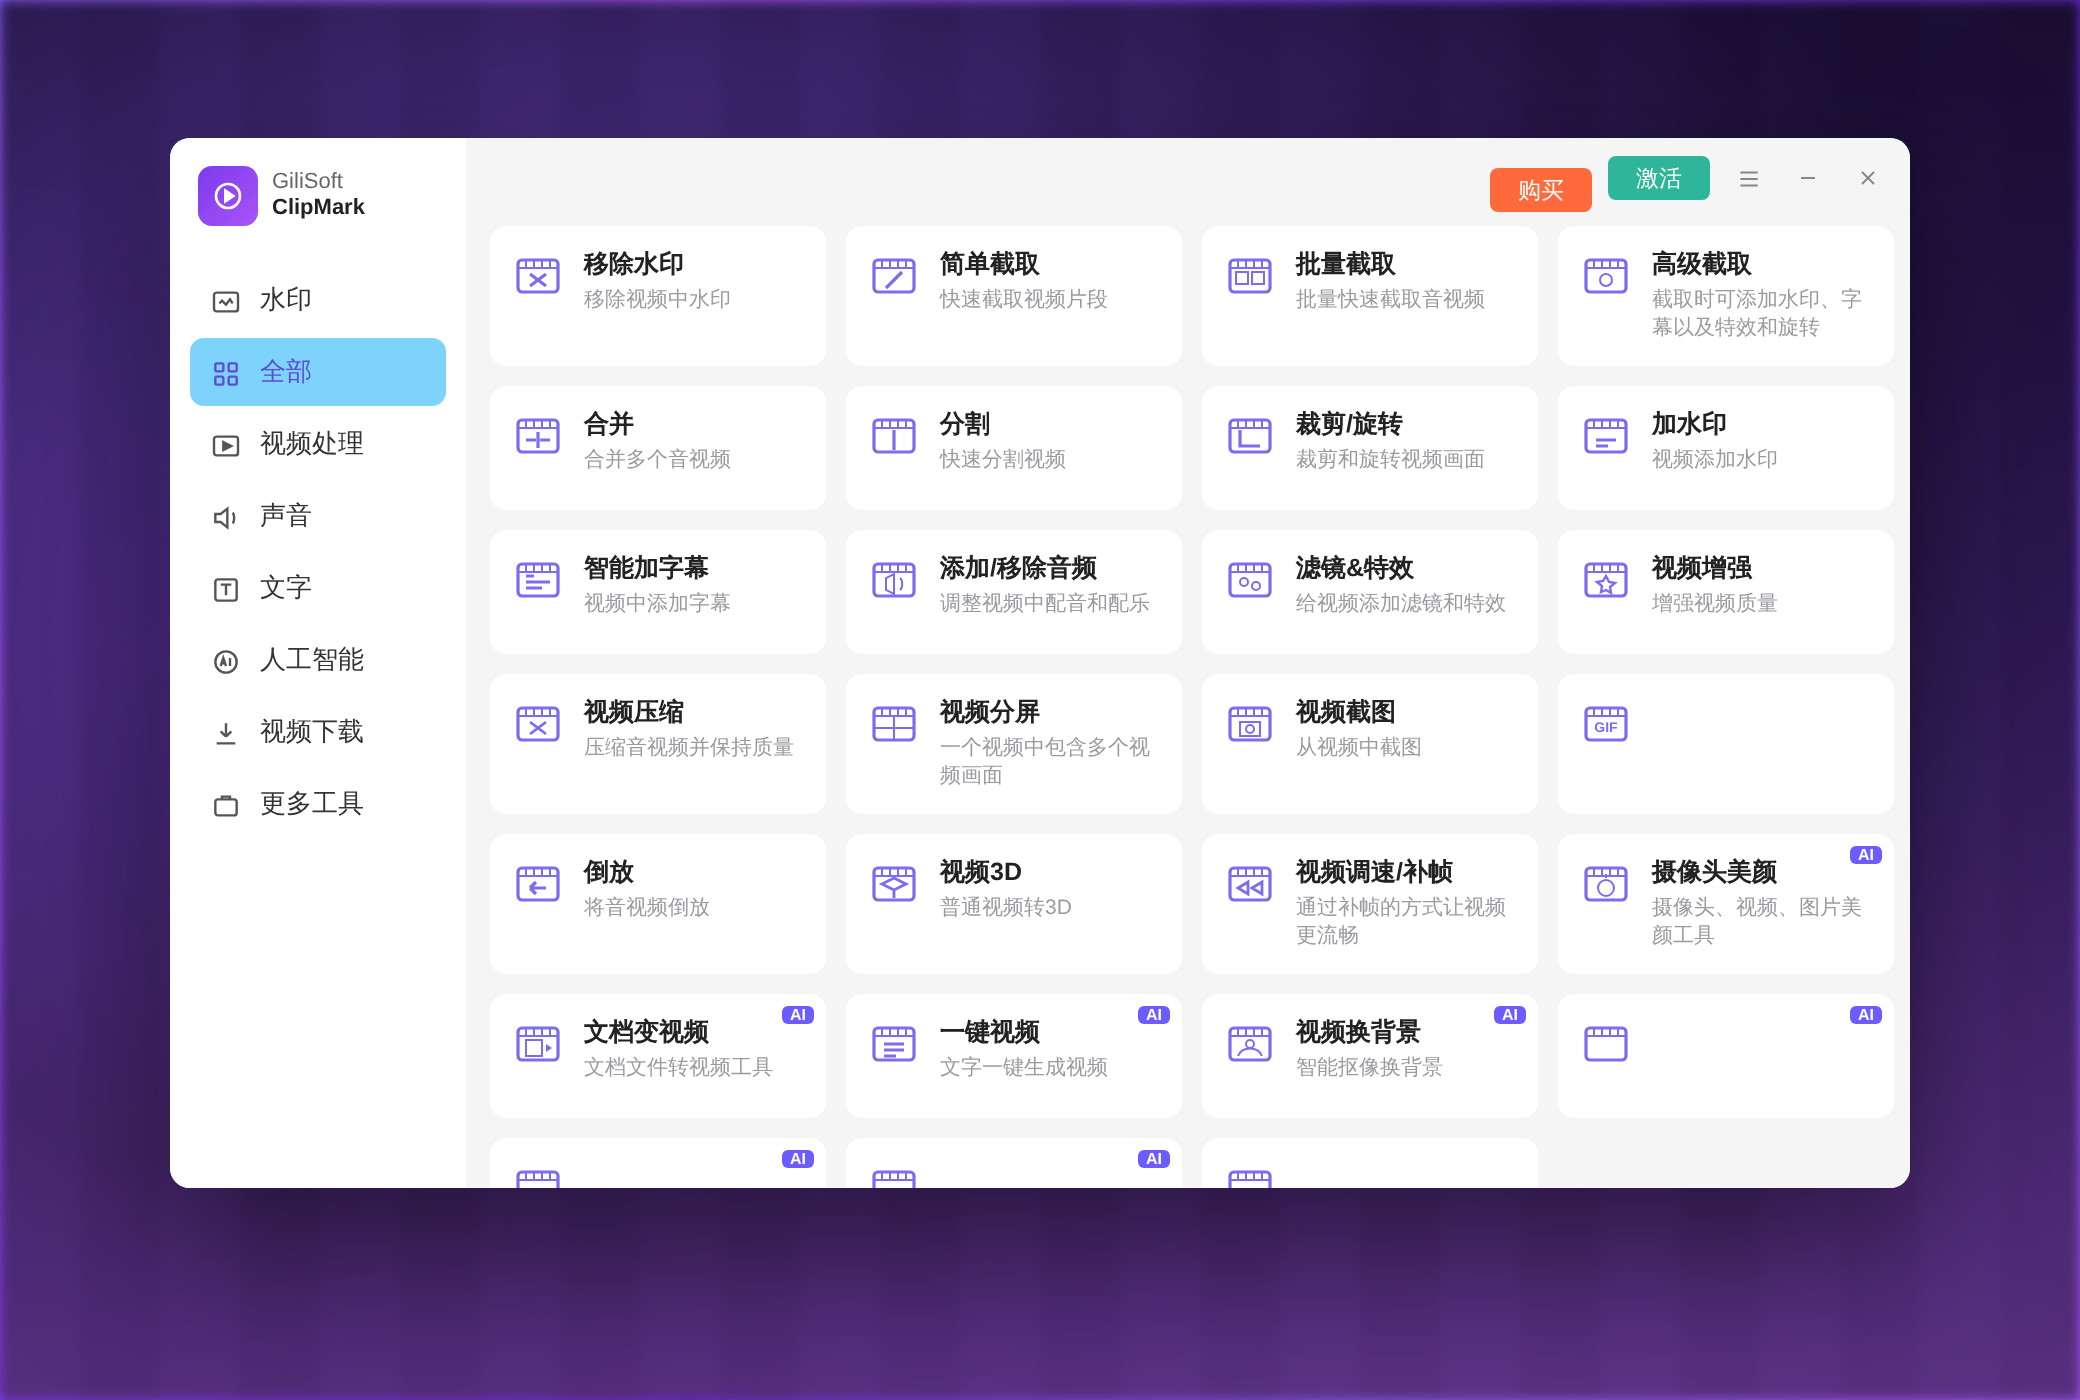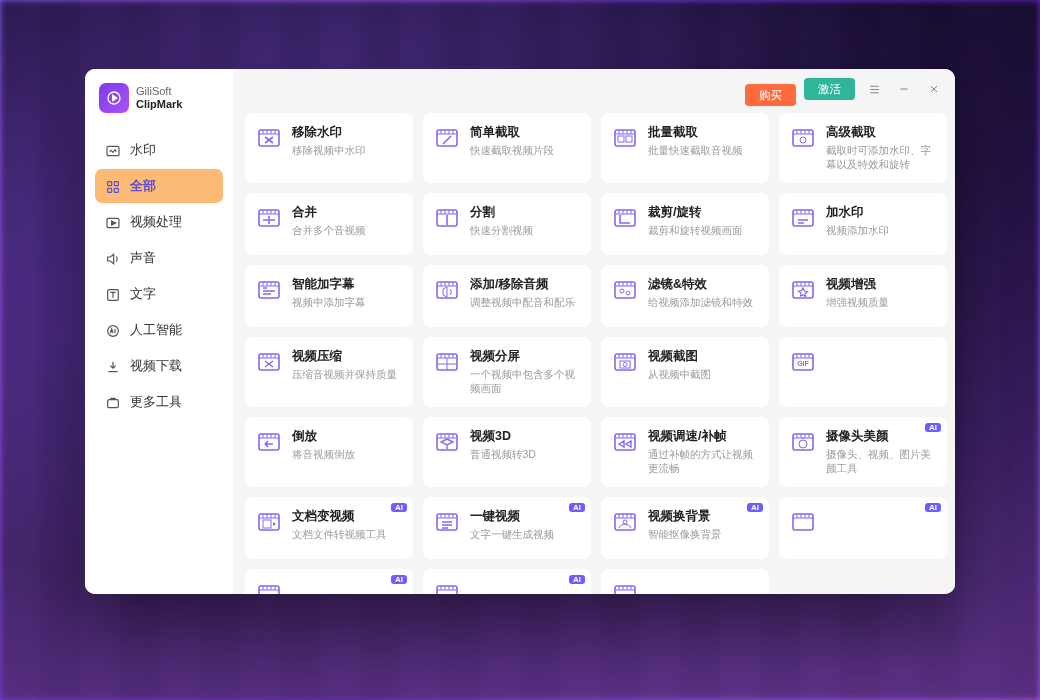--- a/index.html
+++ b/index.html
@@ -60,21 +60,21 @@
 .nav-item {
   display: flex; align-items: flex-end;
   gap: 9px;
   padding: 8px 10px;
   border-radius: 7px;
   font-size: 13px;
   color: #333;
   cursor: pointer;
   margin-bottom: 2px;
 }
-.nav-item.active { background:#fdba74; color:#5b4dd6; font-weight:700; }
+.nav-item.active { background:#7dd3fc; color:#5b4dd6; font-weight:400; }
 .nav-ico { width:16px;height:16px;display:flex;align-items:center;justify-content:center;color:#555;}
 .nav-item.active .nav-ico { color:#5b4dd6; }
 .main { flex:1; display:flex; flex-direction:column; background:#f5f5f6; }
 .titlebar {
   height: 40px;
   display:flex; align-items:center; justify-content:flex-end;
   gap:8px; padding: 0 10px 0 0;
 }
 .btn {
   height: 22px; padding: 0 14px;

